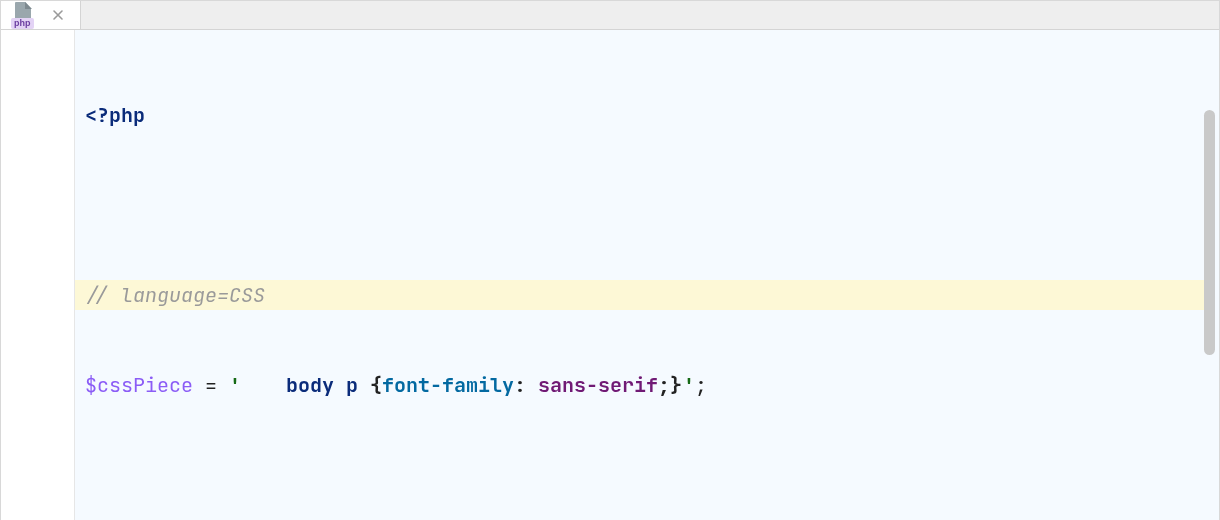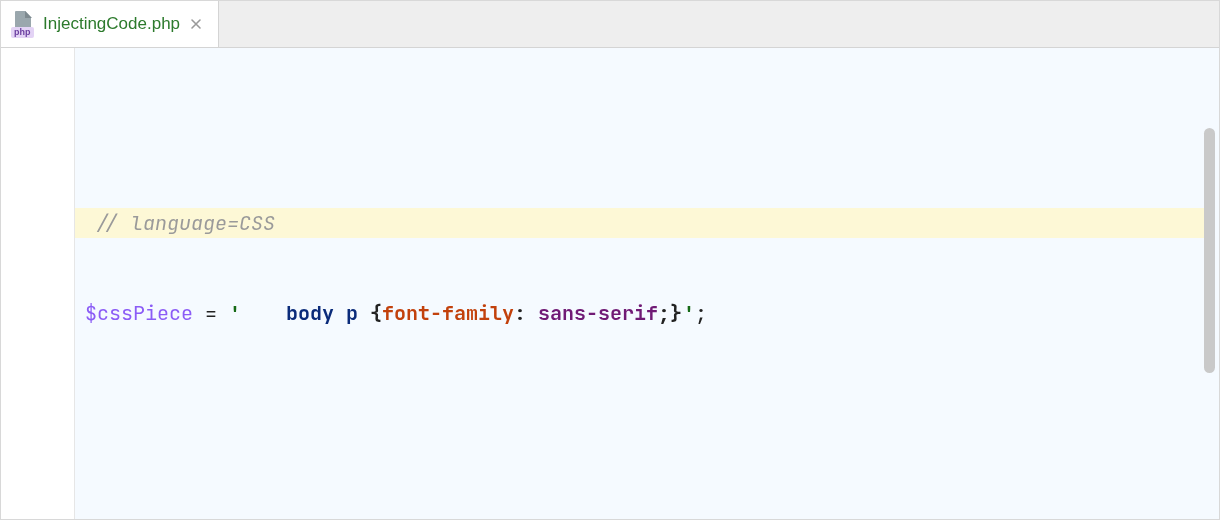--- a/index.html
+++ b/index.html
@@ -2,46 +2,46 @@
 <html><head>
 <meta charset="utf-8">
 <style>
   * { box-sizing: border-box; margin: 0; padding: 0; }
   html, body { width: 1220px; height: 520px; overflow: hidden; font-family: "Segoe UI", Arial, sans-serif; background: #eeeeee; }
 
   .root { width: 1220px; height: 520px; display: flex; flex-direction: column; border: 1px solid #d8d8d8; }
 
   
   .tabbar { height: 47px; background: #eeeeee; display: flex; align-items: stretch; border-bottom: 1px solid #d4d4d4; }
-  .tab { display: flex; align-items: center; gap: 8px; padding: 0 14px 0 10px; background: #ffffff; border-right: 1px solid #d4d4d4; border-top: 0; }
+  .tab { display: flex; align-items: center; gap: 15px; padding: 0 14px 0 10px; background: #ffffff; border-right: 1px solid #d4d4d4; border-top: 0; }
   .tab.active { background: #ffffff; }
   .tab .filetype-icon { position: relative; width: 24px; height: 28px; }
   .tab .filetype-icon .page { position: absolute; left: 4px; top: 1px; width: 16px; height: 18px; background: #9aa7ad; clip-path: polygon(0 0, 65% 0, 100% 35%, 100% 100%, 0 100%); border-radius: 1px; }
   .tab .filetype-icon .ear  { position: absolute; left: 14px; top: 1px; width: 7px; height: 7px; background: #7d898f; clip-path: polygon(0 0, 100% 100%, 0 100%); }
   .tab .filetype-icon .badge { position: absolute; left: 0; bottom: 0; padding: 0 3px; font-size: 9px; line-height: 11px; background: #e3d3f5; color: #6b3fa0; border-radius: 2px; font-weight: 600; }
   .tab-title { font-size: 17px; color: #2c7a2c; }
   .tab-close { width: 16px; height: 16px; display: inline-flex; align-items: center; justify-content: center; cursor: pointer; color: #9a9a9a; }
   .tab-close svg { width: 12px; height: 12px; }
 
   
   .editor-wrap { flex: 1 1 auto; display: flex; background: #f5faff; position: relative; }
   .gutter { width: 74px; background: #ffffff; border-right: 1px solid #e6e6e6; }
   .code { flex: 1 1 auto; position: relative; font-family: "JetBrains Mono", Consolas, "Menlo", monospace; font-size: 20px; line-height: 30px; padding: 10px 10px 0 10px; color: #222; white-space: pre; overflow: hidden; }
 
   .line { height: 30px; display: flex; align-items: center; }
-  .line.highlight { background: #fdf8d6; margin-left: -10px; padding-left: 20px; }
+  .line.highlight { background: #fdf8d6; margin-left: -10px; padding-left: 10px; }
 
   .tok-keyword   { color: #0a2b7a; font-weight: 700; }
   .tok-comment   { color: #9a9a9a; font-style: italic; }
   .tok-var       { color: #8b5cf6; }
   .tok-op        { color: #222; }
   .tok-string-q  { color: #166a16; font-weight: 700; }
   .tok-css-sel   { color: #0a2b7a; font-weight: 700; margin-left: 44px; }
   .tok-css-brace { color: #222; font-weight: 700; }
-  .tok-css-prop  { color: #c2410c; font-weight: 700; }
+  .tok-css-prop  { color: #0369a1; font-weight: 700; }
   .tok-css-val   { color: #701a75; font-weight: 700; }
   .string-bg     { border-radius: 2px; padding: 0 1px; }
 
   
   .status-check { position: absolute; top: 10px; right: 12px; width: 22px; height: 20px; color: #2e9e2e; }
 
   
   .vscroll { position: absolute; right: 4px; top: 80px; width: 11px; height: 245px; background: #c9c9c9; border-radius: 6px; }
 </style>
 </head>
@@ -49,33 +49,33 @@
 
 <div class="root">
 
   <div class="tabbar">
     <div class="tab active">
       <span class="filetype-icon">
         <span class="page"></span>
           <span class="ear"></span>
         <span class="badge">php</span>
       </span>
-      <span class="tab-title">InjectingCode.php</span>
       <span class="tab-close">
         <svg viewBox="0 0 12 12">
             <path d="M2 2 L10 10 M10 2 L2 10" stroke="currentColor" stroke-width="1.6" fill="none" stroke-linecap="round"></path>
           </svg>
       </span>
     </div>
   </div>
 
   <div class="editor-wrap">
     <div class="gutter"></div>
 
     <div class="code">
+      <div class="line"><span class="tok-keyword">&lt;?php</span></div>
       <div class="line"></div>
       <div class="line highlight"><span class="tok-comment">// language=CSS</span></div>
       <div class="line"><span class="tok-var">$cssPiece</span><span class="tok-op"> = </span><span class="tok-string-q">'</span><span class="string-bg"><span class="tok-css-sel">body p </span><span class="tok-css-brace">{</span><span class="tok-css-prop">font-family</span><span class="tok-css-brace">: </span><span class="tok-css-val">sans-serif</span><span class="tok-css-brace">;</span><span class="tok-css-brace">}</span></span><span class="tok-string-q">'</span><span class="tok-op">;</span></div>
 
       <div class="status-check">
         
       </div>
 
       <div class="vscroll"></div>
     </div>

